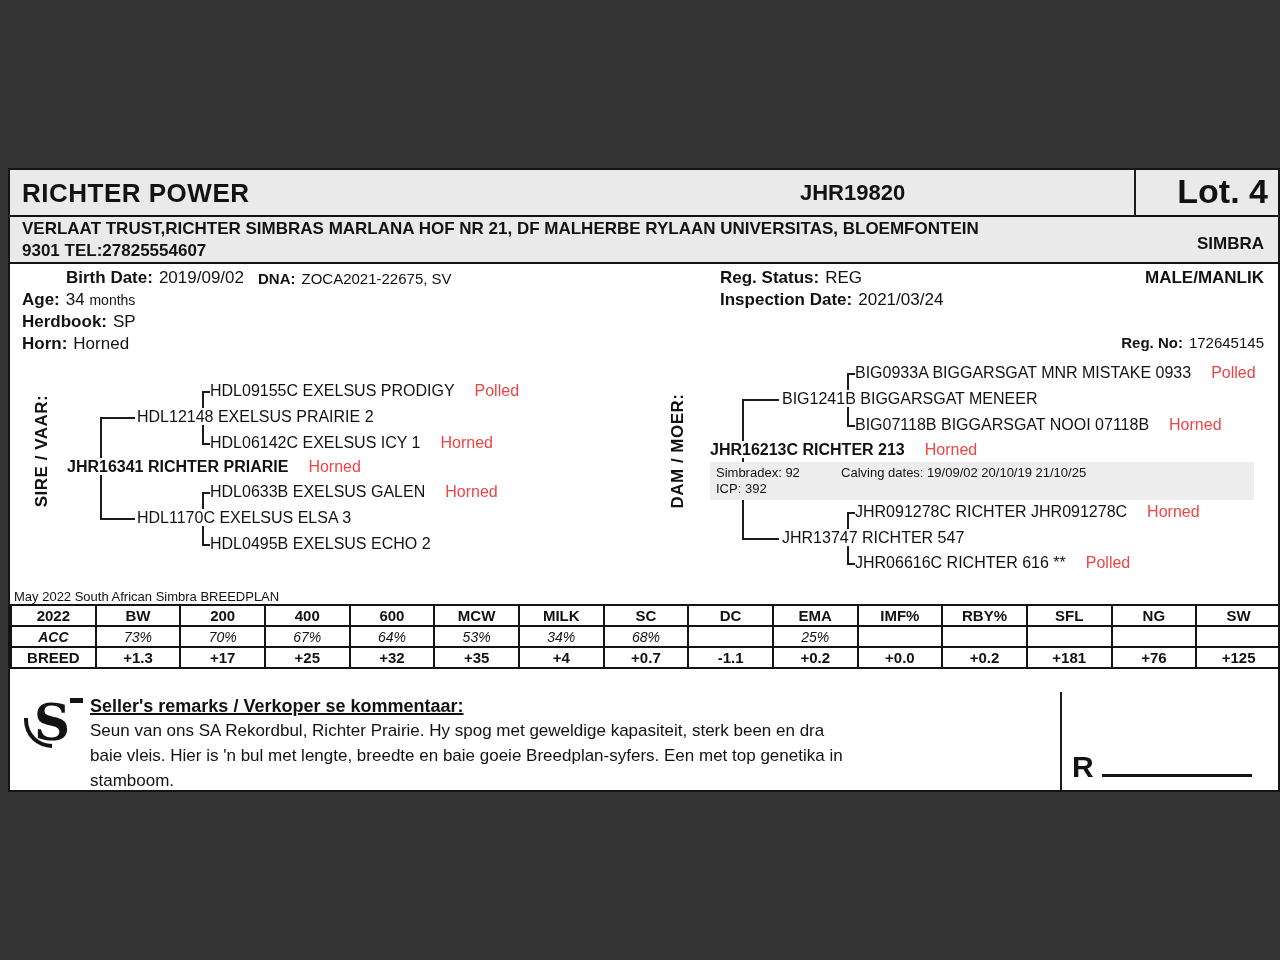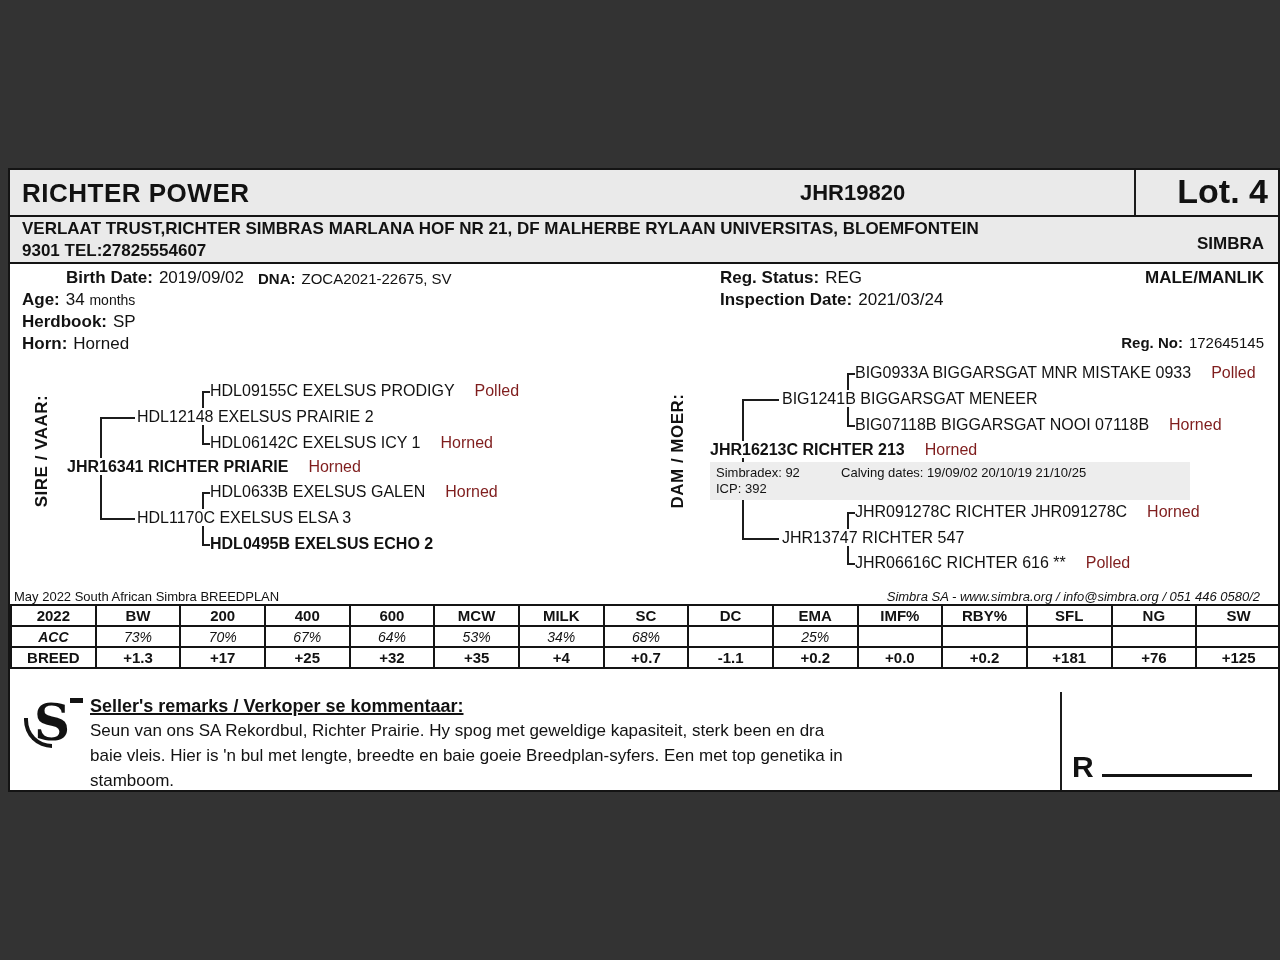--- a/index.html
+++ b/index.html
@@ -18,32 +18,32 @@
   .abs { position:absolute; }
   .b { font-weight:bold; }
   .band { position:absolute; left:0; width:100%; background:#eaeaea; border-bottom:2px solid #141414; }
   #band-title { top:0; height:47px; }
   #band-address { top:47px; height:47px; }
   .vline { position:absolute; border-left:2px solid #1c1c1c; }
   .hline { position:absolute; border-top:2px solid #1c1c1c; }
   .vert { transform:rotate(-90deg); text-align:center; font-weight:bold; font-size:17px; letter-spacing:0.5px; white-space:nowrap; }
   .ped { font-size:16px; white-space:nowrap; }
   .ped .pname { background:#ffffff; padding-right:20px; }
-  .horn { color:#7f1d1d; }
+  .horn { color:#ef4444; }
   .lbl { margin-right:6px; }
   .detail { font-size:17px; white-space:nowrap; }
   .small-detail { font-size:15px; white-space:nowrap; }
   .r-align { text-align:right; }
   #lot { right:10px; top:2px; font-size:34px; font-weight:bold; }
   #title { left:12px; top:8px; font-size:26px; font-weight:bold; letter-spacing:0.5px; }
   #animal-id { left:790px; top:10px; font-size:22px; font-weight:bold; }
   .addr { left:12px; font-size:17px; font-weight:bold; white-space:nowrap; }
   #society { right:14px; top:64px; font-size:17px; font-weight:bold; }
   #dam-info {
-    left:700px; top:292px; width:480px; height:38px;
+    left:700px; top:292px; width:544px; height:38px;
     background:#ededed; font-size:13px; padding:3px 6px; line-height:16px; white-space:nowrap;
   }
   #breedplan-src { left:4px; top:419px; font-size:13px; }
   #breedplan-contact { right:18px; top:419px; font-size:13px; font-style:italic; }
   #ebv-table { position:absolute; left:0; top:434px; width:1272px; border-collapse:collapse; table-layout:fixed; font-size:15px; }
   #ebv-table th, #ebv-table td { border:2px solid #141414; text-align:center; height:21px; padding:0; overflow:hidden; }
   #ebv-table th { font-weight:bold; }
   .row-ebv td { font-weight:bold; }
   .row-acc td { font-style:italic; font-size:14px; }
   .row-acc td:first-child { font-weight:bold; }
@@ -135,21 +135,21 @@
   </div>
   <div class="abs ped" style="left:57px; top:288px;">
     <span class="pname b">JHR16341 RICHTER PRIARIE</span><span class="horn">Horned</span>
   </div>
   <div class="abs ped" style="left:200px; top:313px;">
     <span class="pname">HDL0633B EXELSUS GALEN</span><span class="horn">Horned</span>
   </div>
   <div class="abs ped" style="left:127px; top:339px;">
     <span class="pname">HDL1170C EXELSUS ELSA 3</span><span class="horn"></span>
   </div>
-  <div class="abs ped" style="left:200px; top:365px;font-weight:bold;">
+  <div class="abs ped" style="left:200px; top:365px;">
     <span class="pname">HDL0495B EXELSUS ECHO 2</span><span class="horn"></span>
   </div>
 
   <div class="abs vert" style="left:574px; top:270px; width:190px; height:22px;">DAM / MOER:</div>
   <div class="abs ped" style="left:845px; top:194px;">
     <span class="pname">BIG0933A BIGGARSGAT MNR MISTAKE 0933</span><span class="horn">Polled</span>
   </div>
   <div class="abs ped" style="left:772px; top:220px;">
     <span class="pname">BIG1241B BIGGARSGAT MENEER</span><span class="horn"></span>
   </div>
@@ -176,21 +176,20 @@
     <span class="pname">JHR091278C RICHTER JHR091278C</span><span class="horn">Horned</span>
   </div>
   <div class="abs ped" style="left:772px; top:359px;">
     <span class="pname">JHR13747 RICHTER 547</span><span class="horn"></span>
   </div>
   <div class="abs ped" style="left:845px; top:384px;">
     <span class="pname">JHR06616C RICHTER 616 **</span><span class="horn">Polled</span>
   </div>
 
   <div class="abs" id="breedplan-src">May 2022 South African Simbra BREEDPLAN</div>
-  <div class="abs" id="breedplan-contact">Simbra SA - www.simbra.org / info@simbra.org / 051 446 0580/2</div>
 
   <table id="ebv-table">
     <tbody>
         <tr>
       <th>2022</th>
       <th>BW</th>
       <th>200</th>
       <th>400</th>
       <th>600</th>
       <th>MCW</th>

